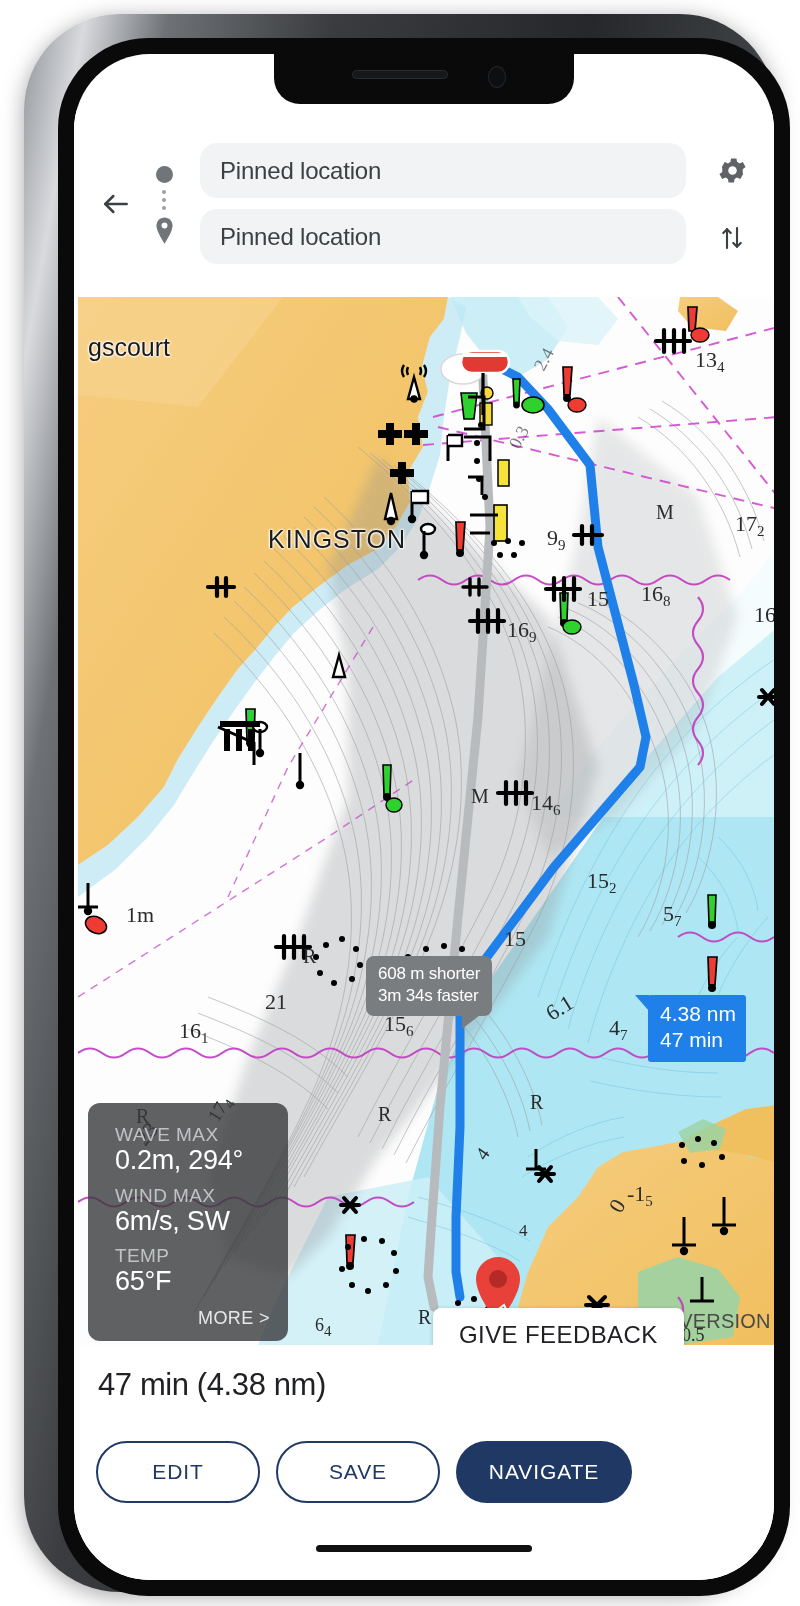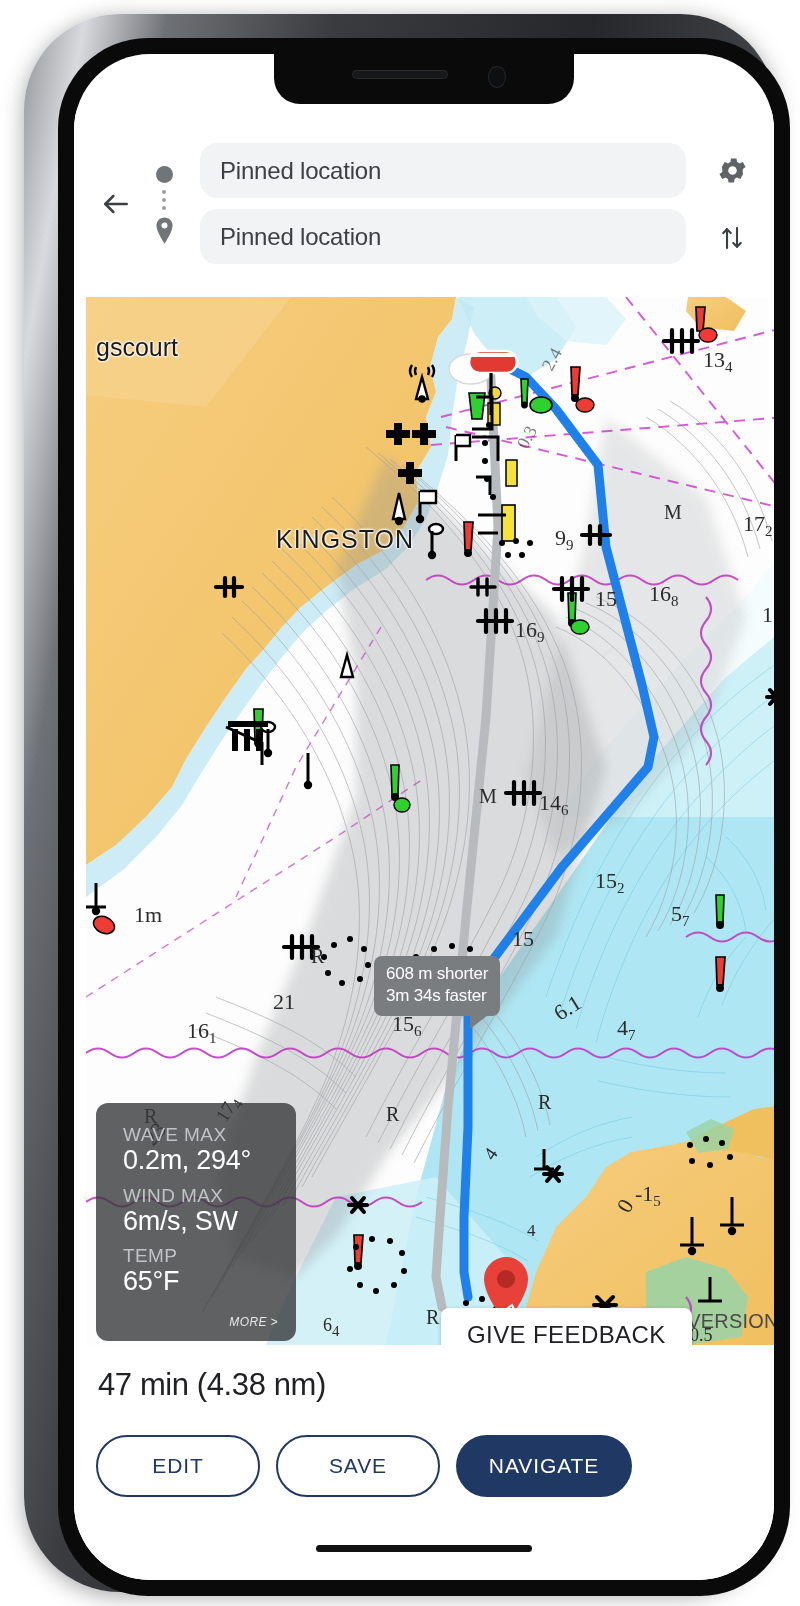--- a/index.html
+++ b/index.html
@@ -121,21 +121,21 @@
   }
   #header-actions {
     width: 72px; display:flex; flex-direction:column;
     align-items:center; justify-content:center; gap: 36px;
     margin-right: 6px;
   }
   #gear-btn, #swap-btn { color:#5f6368; display:flex; }
 
   
   #map {
-    position: absolute; left: 12px; top: 243px;
+    position: absolute; left: 4px; top: 243px;
     width: 700px; height: 1048px;
     overflow: hidden; z-index: 10;
     background: #ffffff;
   }
   #map svg { position:absolute; left:0; top:0; }
 
   .sounding {
     position: absolute;
     font-family: "Liberation Serif", serif;
     color: #2b2b2b; font-size: 22px; white-space: nowrap;
@@ -185,21 +185,21 @@
   }
   .wx-key {
     font-size:19px; color:#c0c3c6; letter-spacing:.4px; line-height:1.05;
   }
   .wx-val {
     font-size:27px; color:#fff; font-weight:400;
     letter-spacing:-.3px; margin:1px 0 10px 0; line-height:1.1;
   }
   #weather-more {
     position:absolute; right:18px; bottom:12px;
-    font-size:12px; color:#e6e8ea; letter-spacing:.4px;font-style:italic;
+    font-size:18px; color:#e6e8ea; letter-spacing:.4px;
   }
   #give-feedback {
     position:absolute; left:355px; top:1011px;
     background:#fff; border-radius:8px;
     padding: 13px 26px; font-size:24px; color:#202124;
     letter-spacing:.4px; z-index:24;
     box-shadow: 0 1px 4px rgba(0,0,0,.22);
     text-decoration: underline;
   }
   #beta-version {
@@ -219,21 +219,21 @@
     position:absolute; left:24px; top:22px;
     font-size:31px; color:#202124; letter-spacing:-.4px;
   }
   #action-row {
     position:absolute; left:22px; top:90px;
     display:flex; gap: 16px; align-items:center;
   }
   .btn {
     height: 62px; border-radius: 34px;
     display:flex; align-items:center; justify-content:center;
-    font-size: 21px; letter-spacing:.9px;
+    font-size: 21px; letter-spacing:.9px;margin-top:6px;
   }
   .btn-outline {
     border: 2px solid #1f3864; color:#1f3864; background:#fff;
     width: 164px;
   }
   .btn-primary {
     background:#1f3864; color:#fff; width: 176px;
   }
   #home-indicator {
     position:absolute; left:50%; transform:translateX(-50%);
@@ -780,20 +780,24 @@
       <div class="rock" style="left:340px;top:1009px">R</div>
       <div class="rock" style="left:452px;top:794px">R</div>
       <div class="rock" style="left:58px;top:808px">R</div>
       <div class="rock" style="left:604px;top:1028px;font-size:18px">0.5</div>
 
       <div id="compare-callout">
         <div>608 m shorter</div>
         <div>3m 34s faster</div>
       </div>
 
+      <div id="route-badge">
+        <div>4.38 nm</div>
+        <div>47 min</div>
+      </div>
 
       <div id="beta-version">BETA VERSION</div>
 
       <div id="weather-panel">
         <div class="wx-key">WAVE MAX</div>
         <div class="wx-val">0.2m, 294°</div>
         <div class="wx-key">WIND MAX</div>
         <div class="wx-val">6m/s, SW</div>
         <div class="wx-key">TEMP</div>
         <div class="wx-val">65°F</div>

